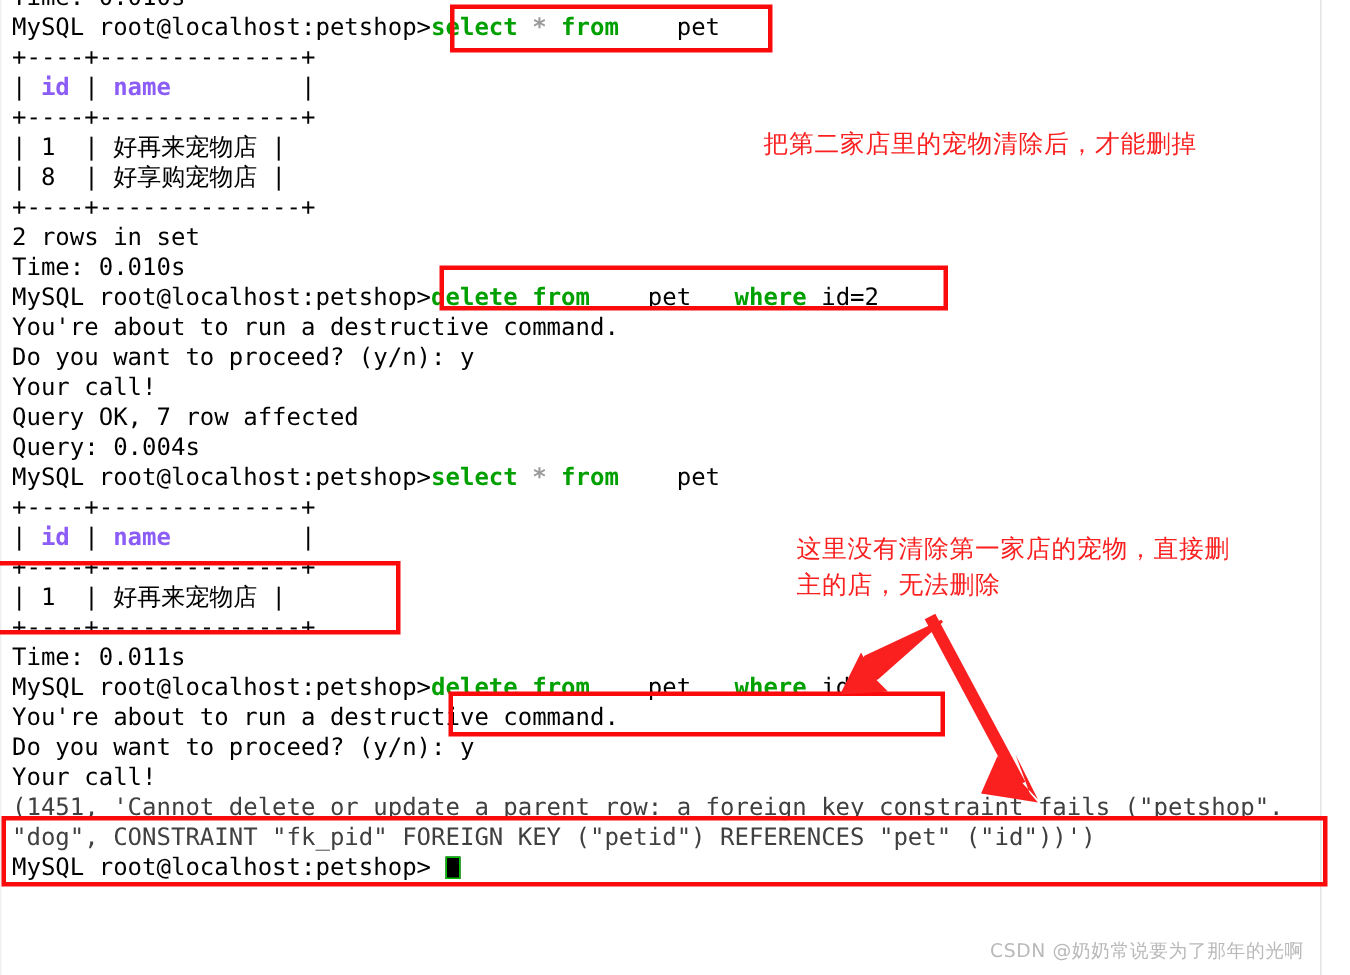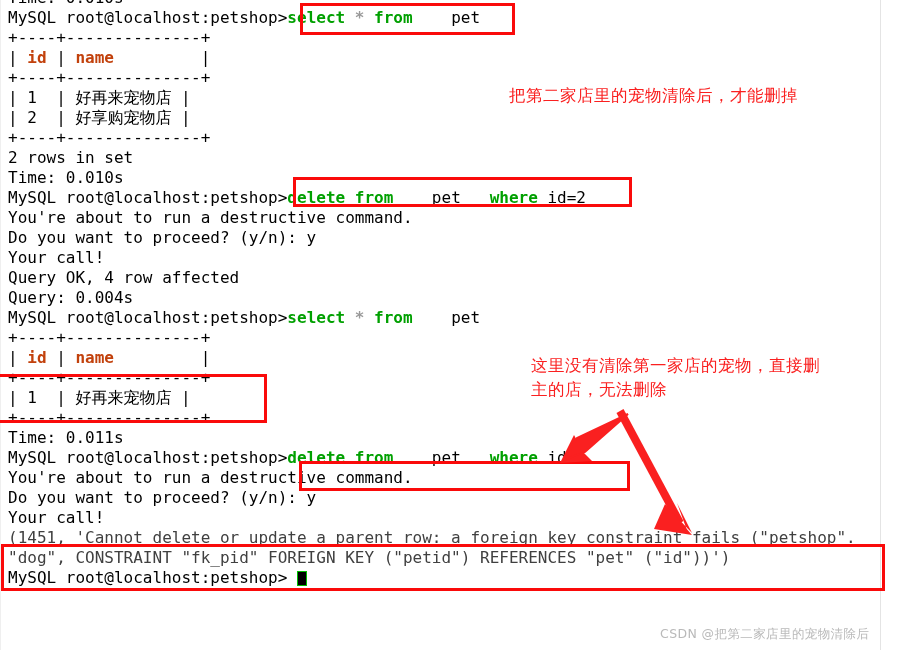--- a/index.html
+++ b/index.html
@@ -52,21 +52,21 @@
     line-height: 20px;
     font-size: 16px;
     letter-spacing: 0px;
     white-space: pre;
     color: #000000;
     font-family: "DejaVu Sans Mono", "Liberation Mono", monospace;
     padding-left: 8px;
   }
   .kw     { color: #00a000; font-weight: bold; }
   .star   { color: #9a9a9a; font-weight: bold; }
-  .green  { color: #c2410c; font-weight: bold; }
+  .green  { color: #8b5cf6; font-weight: bold; }
   .err    { color: #404040; }
   .plain  { color: #000000; }
 
   
   .cursor {
     display: inline-block;
     width: 10px;
     height: 15px;
     background: #000000;
     border: 1px solid #00c000;
@@ -120,29 +120,29 @@
   <div class="page-edge-left"></div>
   <div class="page-edge"></div>
 
   <div id="term">
       <div class="line plain">Time: 0.010s</div>
       <div class="line"><span class="plain">MySQL&nbsp;root@localhost:petshop&gt;</span><span class="kw">select</span><span class="plain">&nbsp;</span><span class="star">*</span><span class="plain">&nbsp;</span><span class="kw">from</span><span class="plain">&nbsp;&nbsp;&nbsp;&nbsp;pet</span></div>
       <div class="line plain">+----+--------------+</div>
       <div class="line">|&nbsp;<span class="green">id</span>&nbsp;|&nbsp;<span class="green">name</span>&nbsp;&nbsp;&nbsp;&nbsp;&nbsp;&nbsp;&nbsp;&nbsp;&nbsp;|</div>
       <div class="line plain">+----+--------------+</div>
       <div class="line plain">| 1  | 好再来宠物店 |</div>
-      <div class="line plain">| 2  | 好享购宠物店 |</div>
+      <div class="line plain">| 8  | 好享购宠物店 |</div>
       <div class="line plain">+----+--------------+</div>
       <div class="line plain">2 rows in set</div>
       <div class="line plain">Time: 0.010s</div>
       <div class="line"><span class="plain">MySQL&nbsp;root@localhost:petshop&gt;</span><span class="kw">delete&nbsp;from</span><span class="plain">&nbsp;&nbsp;&nbsp;&nbsp;pet&nbsp;&nbsp;&nbsp;</span><span class="kw">where</span><span class="plain">&nbsp;id=2</span></div>
       <div class="line plain">You're about to run a destructive command.</div>
       <div class="line plain">Do you want to proceed? (y/n): y</div>
       <div class="line plain">Your call!</div>
-      <div class="line plain">Query OK, 4 row affected</div>
+      <div class="line plain">Query OK, 7 row affected</div>
       <div class="line plain">Query: 0.004s</div>
       <div class="line"><span class="plain">MySQL&nbsp;root@localhost:petshop&gt;</span><span class="kw">select</span><span class="plain">&nbsp;</span><span class="star">*</span><span class="plain">&nbsp;</span><span class="kw">from</span><span class="plain">&nbsp;&nbsp;&nbsp;&nbsp;pet</span></div>
       <div class="line plain">+----+--------------+</div>
       <div class="line">|&nbsp;<span class="green">id</span>&nbsp;|&nbsp;<span class="green">name</span>&nbsp;&nbsp;&nbsp;&nbsp;&nbsp;&nbsp;&nbsp;&nbsp;&nbsp;|</div>
       <div class="line plain">+----+--------------+</div>
       <div class="line plain">| 1  | 好再来宠物店 |</div>
       <div class="line plain">+----+--------------+</div>
       <div class="line plain">Time: 0.011s</div>
       <div class="line"><span class="plain">MySQL&nbsp;root@localhost:petshop&gt;</span><span class="kw">delete&nbsp;from</span><span class="plain">&nbsp;&nbsp;&nbsp;&nbsp;pet&nbsp;&nbsp;&nbsp;</span><span class="kw">where</span><span class="plain">&nbsp;id=1</span></div>
       <div class="line plain">You're about to run a destructive command.</div>
@@ -169,15 +169,15 @@
   <svg class="arrow-svg" style="left:540px; top:405px; width:180px; height:145px;" viewBox="0 0 180 145">
 
     <polygon points="90,8 44,48 34,30 20,58 52,56 44,48" fill="#fa2020"></polygon>
     <path d="M 88 9 L 45 47 L 24 55 L 37 33 Z" fill="#fa2020" stroke="#fa2020" stroke-width="2"></path>
 
     <path d="M 80 6 L 140 118" stroke="#fa2020" stroke-width="8" stroke-linecap="butt"></path>
     <polygon points="127,102 152,128 137,98 148,128 122,124" fill="#fa2020"></polygon>
     <path d="M 125 99 L 152 130 L 114 124 Z" fill="#fa2020"></path>
   </svg>
 
-  <div class="watermark">CSDN @把第二家店里的宠物清除后</div>
+  <div class="watermark">CSDN @奶奶常说要为了那年的光啊</div>
 
 </div>
 
 </body></html>

